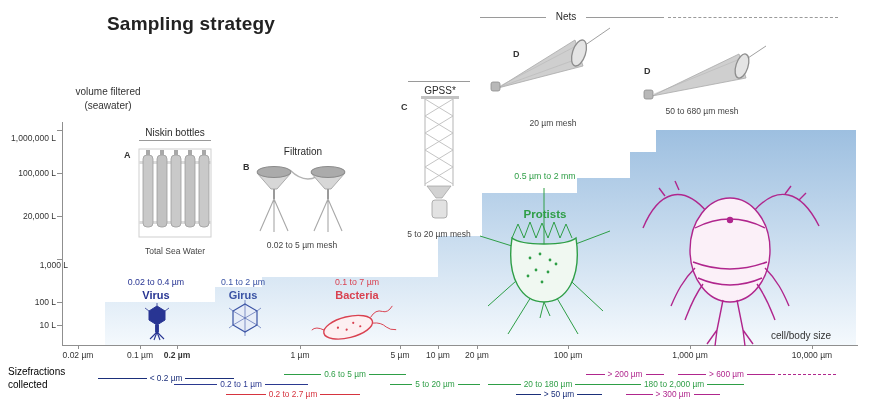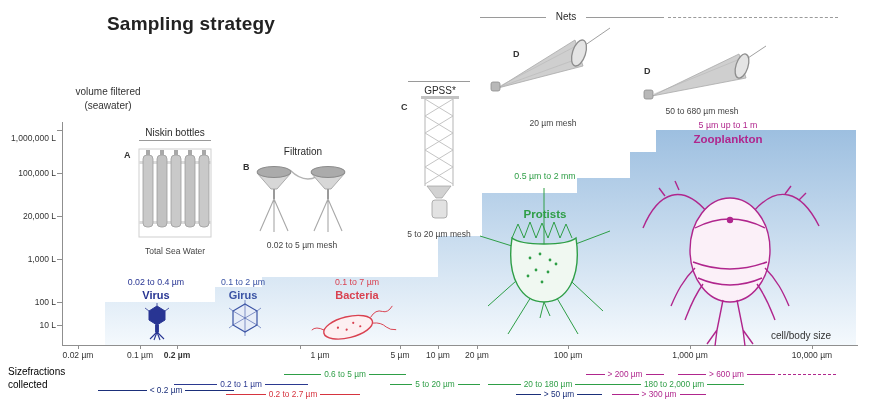--- a/index.html
+++ b/index.html
@@ -56,35 +56,35 @@
   </div>
   <div class="axis y-axis"></div>
   <div class="axis x-axis"></div>
   <div class="abs" style="left:0;top:0;width:880px;height:416px;pointer-events:none">
       <div class="y-tick" style="top: 125px; margin-top: 8px;">1,000,000 L</div>
       <div class="y-tick-mark" style="top: 130px;"></div>
       <div class="y-tick" style="top: 168px;">100,000 L</div>
       <div class="y-tick-mark" style="top: 173px;"></div>
       <div class="y-tick" style="top: 211px;">20,000 L</div>
       <div class="y-tick-mark" style="top: 216px;"></div>
-      <div class="y-tick" style="top: 254px;">1,000 L</div>
+      <div class="y-tick" style="top: 260px; margin-left: 12px;">1,000 L</div>
       <div class="y-tick-mark" style="top: 259px;"></div>
       <div class="y-tick" style="top: 297px;">100 L</div>
       <div class="y-tick-mark" style="top: 302px;"></div>
       <div class="y-tick" style="top: 320px;">10 L</div>
       <div class="y-tick-mark" style="top: 325px;"></div>
     </div>
   <div class="abs" style="left:0;top:0;width:880px;height:416px;pointer-events:none">
       <div class="x-tick" style="left: 78px;">0.02 µm</div>
       <div class="x-tick-mark" style="left: 78px;"></div>
       <div class="x-tick" style="left: 140px;">0.1 µm</div>
       <div class="x-tick-mark" style="left: 140px;"></div>
       <div class="x-tick" style="left: 177px; font-weight: bold;">0.2 µm</div>
       <div class="x-tick-mark" style="left: 177px;"></div>
-      <div class="x-tick" style="left: 300px; margin-left: 20px;">1 µm</div>
+      <div class="x-tick" style="left: 300px;">1 µm</div>
       <div class="x-tick-mark" style="left: 300px;"></div>
       <div class="x-tick" style="left: 400px;">5 µm</div>
       <div class="x-tick-mark" style="left: 400px;"></div>
       <div class="x-tick" style="left: 438px;">10 µm</div>
       <div class="x-tick-mark" style="left: 438px;"></div>
       <div class="x-tick" style="left: 477px;">20 µm</div>
       <div class="x-tick-mark" style="left: 477px;"></div>
       <div class="x-tick" style="left: 568px;">100 µm</div>
       <div class="x-tick-mark" style="left: 568px;"></div>
       <div class="x-tick" style="left: 690px;">1,000 µm</div>
@@ -257,24 +257,20 @@
         <circle cx="72" cy="74" r="1.4"></circle>
       <circle cx="58" cy="84" r="1.4"></circle>
         <circle cx="70" cy="86" r="1.4"></circle>
         <circle cx="64" cy="96" r="1.4"></circle>
       <circle cx="50" cy="90" r="1.4"></circle>
         <circle cx="78" cy="78" r="1.4"></circle>
     </g>
     <path d="M66,116 L62,132 M66,116 L72,130" stroke="#2e9e46" stroke-width="1" fill="none"></path>
   </svg>
 
-  <div class="org-label" style="left:666px;top:119px;width:124px">
-    <span class="org-range" style="color: rgb(176, 38, 141);">5 µm up to 1 m</span>
-    <span class="org-name big" style="color: rgb(176, 38, 141);">Zooplankton</span>
-  </div>
   <svg class="abs" style="left:635px;top:150px" width="190" height="198">
     <g stroke="#b0268d" fill="none" stroke-width="1.4">
       <path d="M72,62 C48,34 24,40 8,78"></path>
       <path d="M118,62 C142,34 166,40 184,76"></path>
       <path d="M30,46 L24,38 M44,40 L40,31 M150,44 L156,36 M164,50 L171,43"></path>
       <ellipse cx="95" cy="100" rx="40" ry="52" fill="#fbf0f8"></ellipse>
       <path d="M60,78 Q95,60 130,78"></path>
       <path d="M58,112 Q95,126 132,112"></path>
       <path d="M63,128 Q95,142 127,128"></path>
       <circle cx="95" cy="70" r="2.5" fill="#b0268d"></circle>
@@ -285,21 +281,21 @@
       <path d="M88,150 L82,180 M102,150 L108,180"></path>
       <path d="M82,180 L72,194 M82,180 L80,196 M108,180 L110,196 M108,180 L118,194"></path>
     </g>
   </svg>
 
   <div class="abs sf-heading">
     <span>Sizefractions</span><br>
     <span>collected</span>
   </div>
   <div class="abs sf-bars">
-      <div class="frac-bar" style="left: 98px; top: 16px; width: 136px; color: rgb(27, 47, 122);">
+      <div class="frac-bar" style="left: 98px; top: 4px; width: 136px; color: rgb(27, 47, 122);">
         <i class="frac-line" style="border-color: rgb(27, 47, 122);"></i>
         <span>&lt; 0.2 µm</span>
         <i class="frac-line" style="border-color: rgb(27, 47, 122);"></i>
       </div>
       <div class="frac-bar" style="left: 284px; top: 0px; width: 122px; color: rgb(46, 158, 70);">
         <i class="frac-line" style="border-color: rgb(46, 158, 70);"></i>
         <span>0.6 to 5 µm</span>
         <i class="frac-line" style="border-color: rgb(46, 158, 70);"></i>
       </div>
       <div class="frac-bar" style="left: 586px; top: 0px; width: 78px; color: rgb(176, 38, 141);">
@@ -336,20 +332,20 @@
       <div class="frac-bar" style="left: 226px; top: 20px; width: 134px; color: rgb(214, 52, 63);">
         <i class="frac-line" style="border-color: rgb(214, 52, 63);"></i>
         <span>0.2 to 2.7 µm</span>
         <i class="frac-line" style="border-color: rgb(214, 52, 63);"></i>
       </div>
       <div class="frac-bar" style="left: 516px; top: 20px; width: 86px; color: rgb(27, 47, 122);">
         <i class="frac-line" style="border-color: rgb(27, 47, 122);"></i>
         <span>&gt; 50 µm</span>
         <i class="frac-line" style="border-color: rgb(27, 47, 122);"></i>
       </div>
-      <div class="frac-bar" style="left: 612px; top: 20px; width: 94px; color: rgb(176, 38, 141);">
+      <div class="frac-bar" style="left: 626px; top: 20px; width: 94px; color: rgb(176, 38, 141);">
         <i class="frac-line" style="border-color: rgb(176, 38, 141);"></i>
         <span>&gt; 300 µm</span>
         <i class="frac-line" style="border-color: rgb(176, 38, 141);"></i>
       </div>
     </div>
 
 </div>
 
 </body></html>

